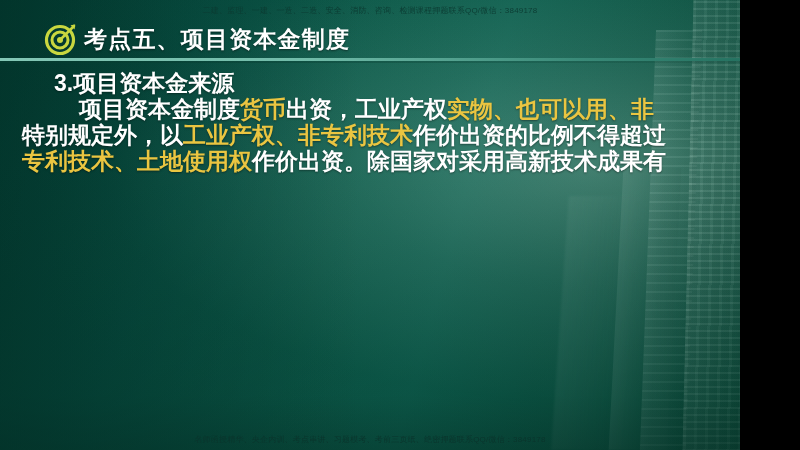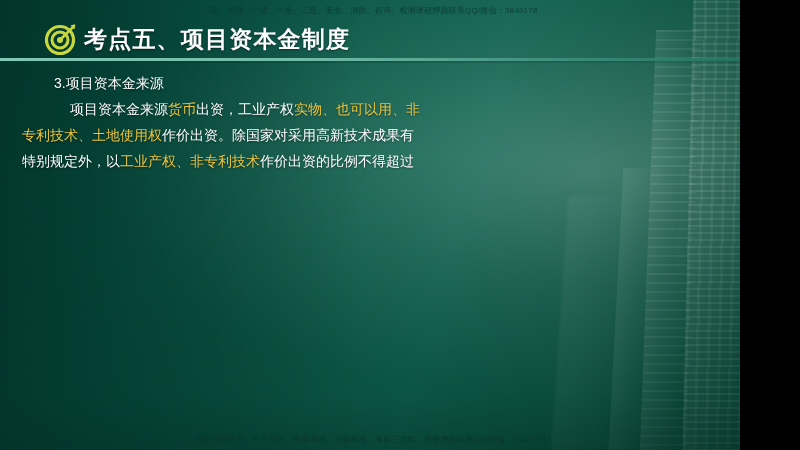--- a/index.html
+++ b/index.html
@@ -131,23 +131,23 @@
     background: linear-gradient(to right, rgba(6,60,48,0.5), rgba(6,60,48,0.1));
   }
 
   
   .body {
     position: absolute;
     left: 22px; top: 70px;
     width: 620px;
   }
   .para {
-    font-size: 14px;
+    font-size: 23px;
     line-height: 26px;
-    font-weight: normal;
+    font-weight: bold;
     color: #ffffff;
     text-shadow: 0 1px 2px rgba(0,0,0,0.40);
     white-space: nowrap;
   }
   .heading-line {
     padding-left: 32px;
   }
   .indent {
     padding-left: 34px;
   }
@@ -195,20 +195,20 @@
       </svg>
     </span>
     <span class="header-title">考点五、项目资本金制度</span>
   </div>
   <div class="header-rule"></div>
   <div class="header-rule-shadow"></div>
 
   <div class="body">
     <div class="para heading-line">3.项目资本金来源</div>
     <div id="content-lines">
-        <div class="para indent"><span>　项目资本金来源</span><span class="hl">货币</span><span>出资，工业产权</span><span class="hl">实物、也可以用、非</span></div>
+        <div class="para indent"><span>　项目资本金制度</span><span class="hl">货币</span><span>出资，工业产权</span><span class="hl">实物、也可以用、非</span></div>
+        <div class="para"><span>特别规定外，以</span><span class="hl">工业产权、非专利技术</span><span>作价出资的比例不得超过</span></div>
         <div class="para"><span class="hl">专利技术、土地使用权</span><span>作价出资。除国家对采用高新技术成果有</span></div>
-        <div class="para"><span>特别规定外，以</span><span class="hl">工业产权、非专利技术</span><span>作价出资的比例不得超过</span></div>
       </div>
   </div>
 
   <div class="watermark-bottom">名师函授精华、央企内训、考点串讲、习题模考、考前三页纸、绝密押题联系QQ/微信：3849178</div>
 </div>
 
 </body></html>

